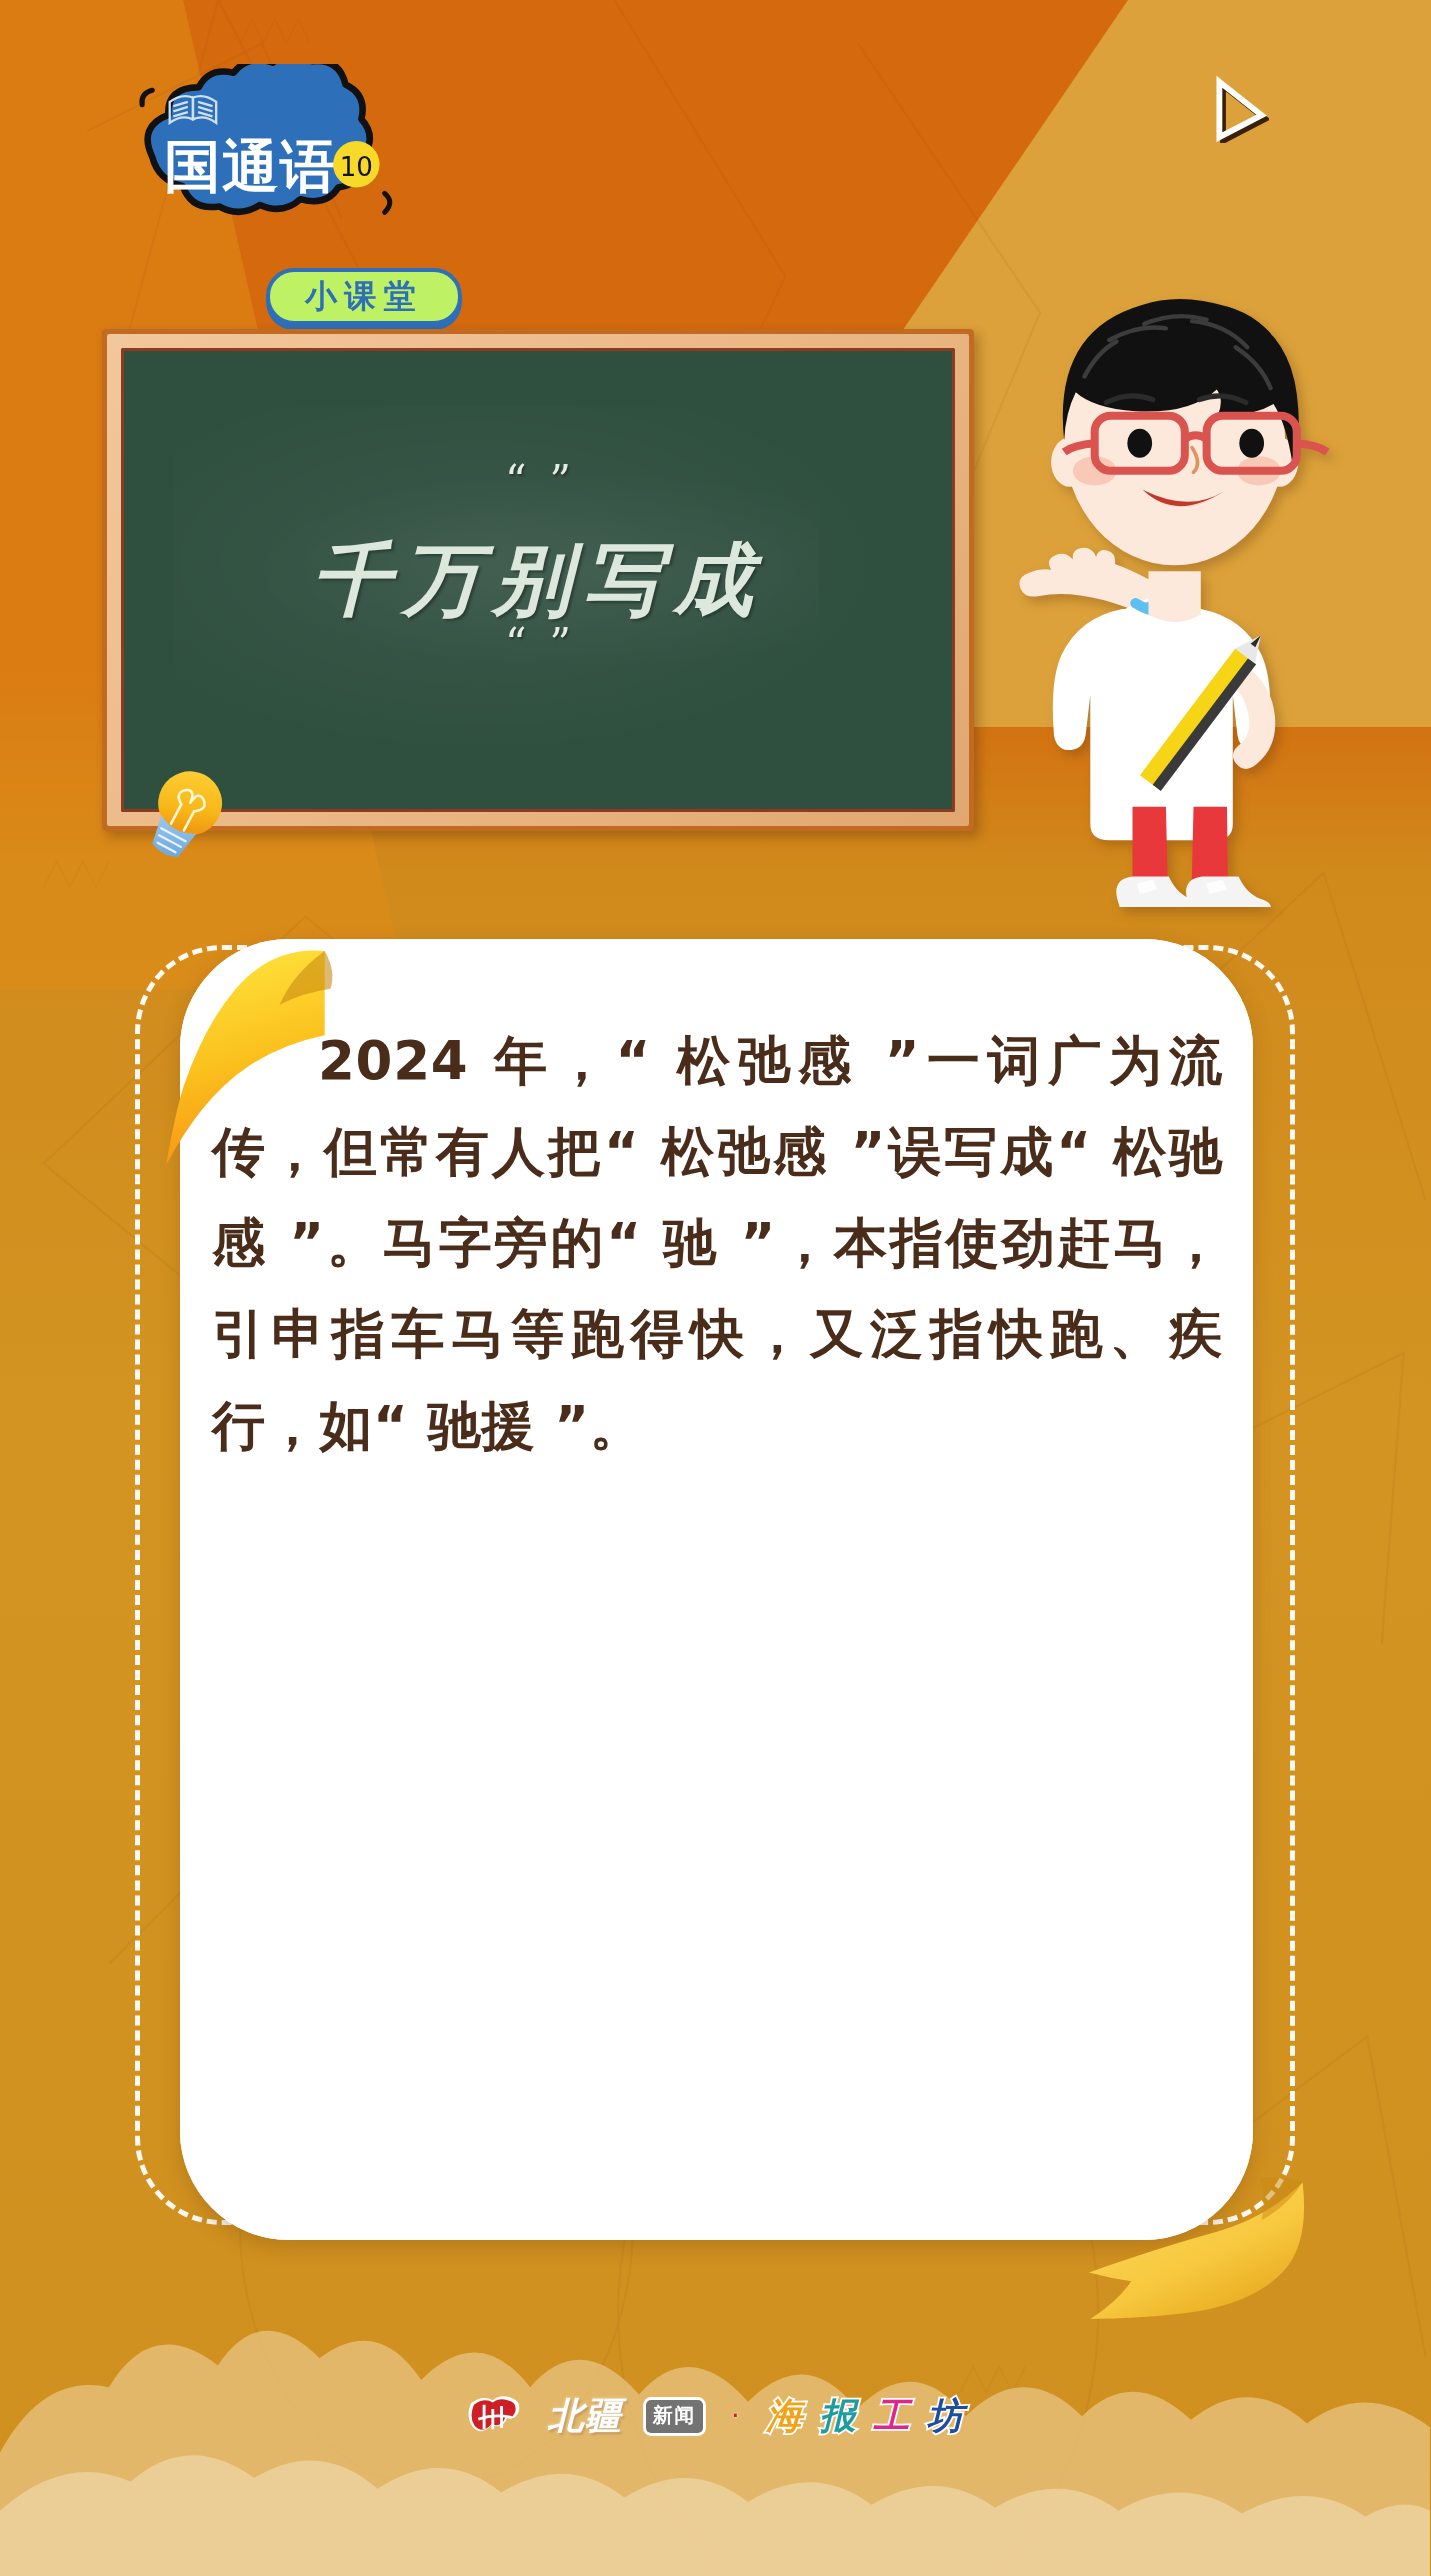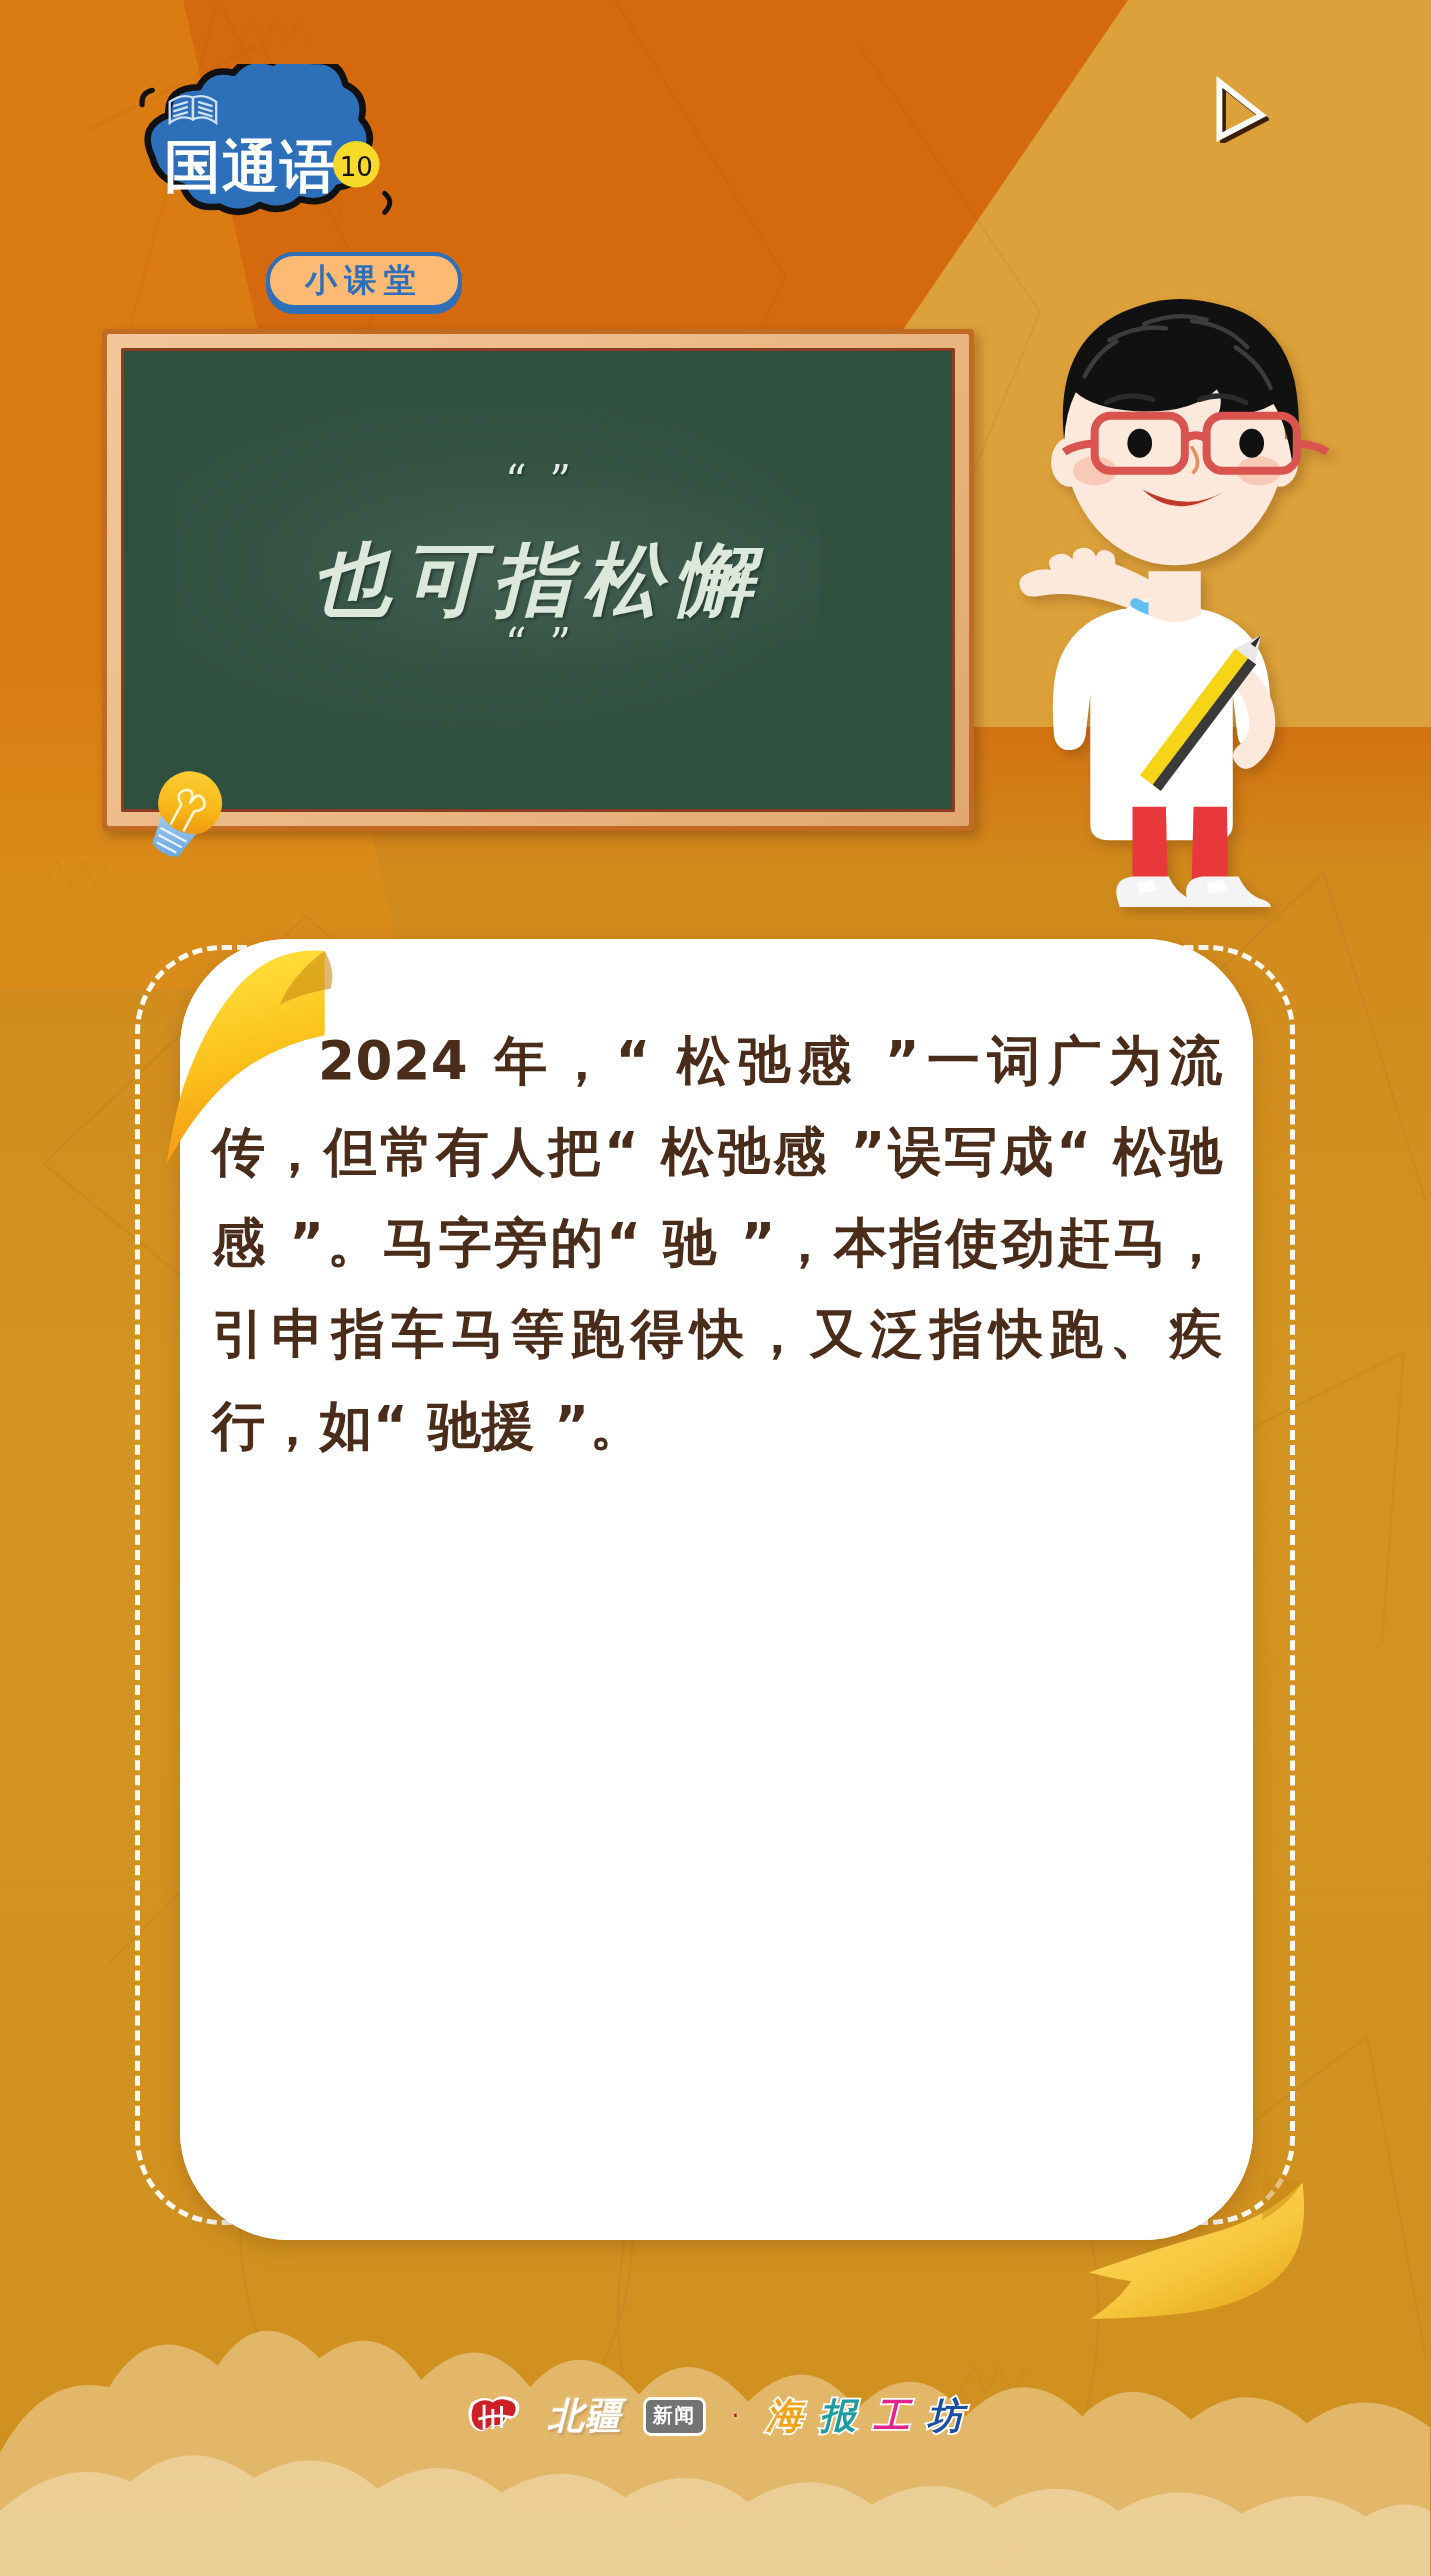--- a/index.html
+++ b/index.html
@@ -39,23 +39,23 @@
   .bg-clouds{
     position:absolute; left:0; right:0; bottom:0; height:305px;
   }
 
   
   .logo{
     position:absolute; left:100px; top:64px; width:305px; height:189px;
   }
   .logo svg{ width:100%; height:100%; display:block; }
   .logo-badge{
-    position:absolute; left:166px; top:188px;
+    position:absolute; left:166px; top:204px;
     width:196px; height:57px;
-    background:#fdba74;
+    background:#bef264;
     border:4.4px solid #2D6FB8;
     border-radius:28px;
     display:flex; align-items:center; justify-content:center;
     box-shadow:0 5.1px 0 #2D6FB8;
   }
   .logo-badge span{
     color:#2D6FB8; font-size:32px; font-weight:bold; letter-spacing:7.3px;
     font-family:"DejaVu Sans",sans-serif;
   }
 
@@ -298,21 +298,21 @@
       <div class="board-inner">
         <div class="chalkdust"></div>
         <div class="chalkdust2"></div>
 
         <div class="board-line bl1">
           <span class="bq">“</span>
           <span class="bq r">”</span>
         </div>
 
         <div class="board-line bl2">
-          <span class="word-white">也可指松懈</span>
+          <span class="word-white">千万别写成</span>
         </div>
 
         <div class="board-line bl3">
           <span class="bq">“</span>
           <span class="bq r">”</span>
         </div>
       </div>
     </div>
   </div>
 

